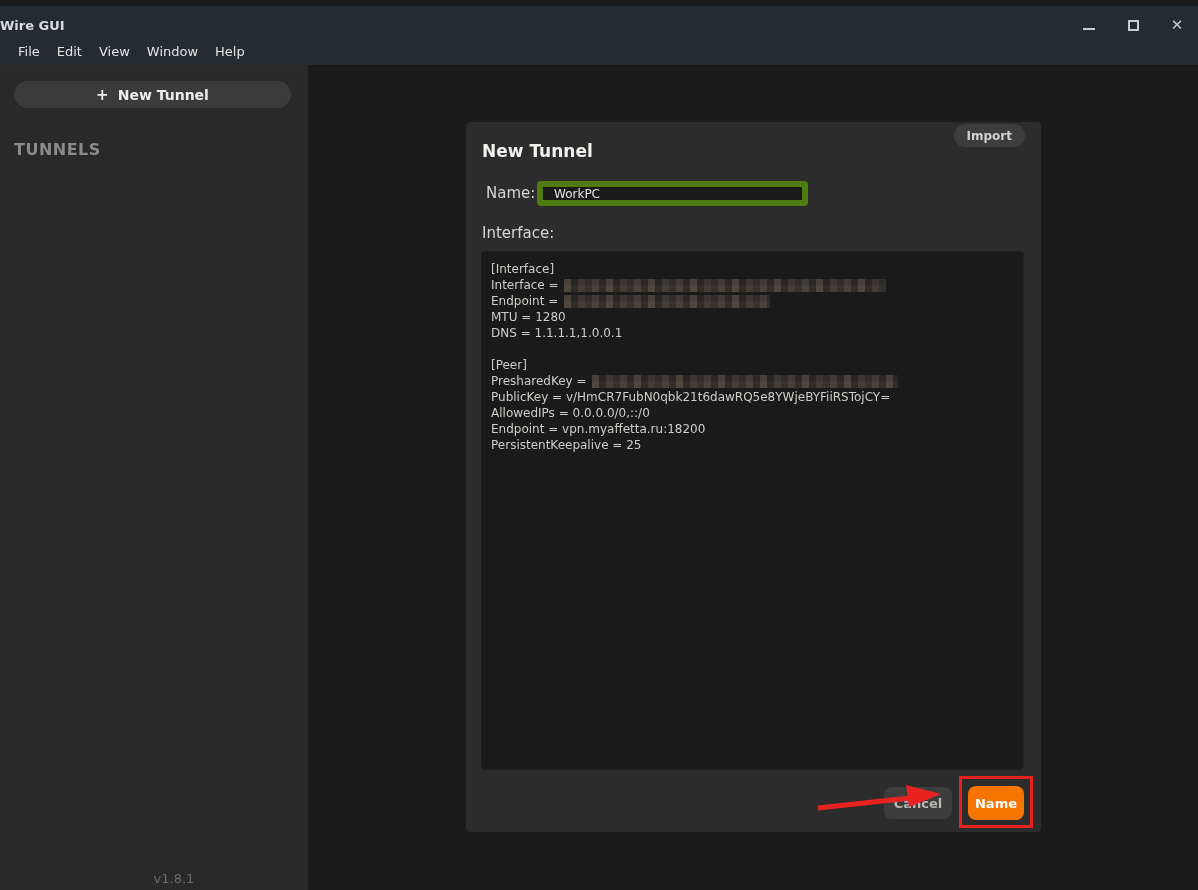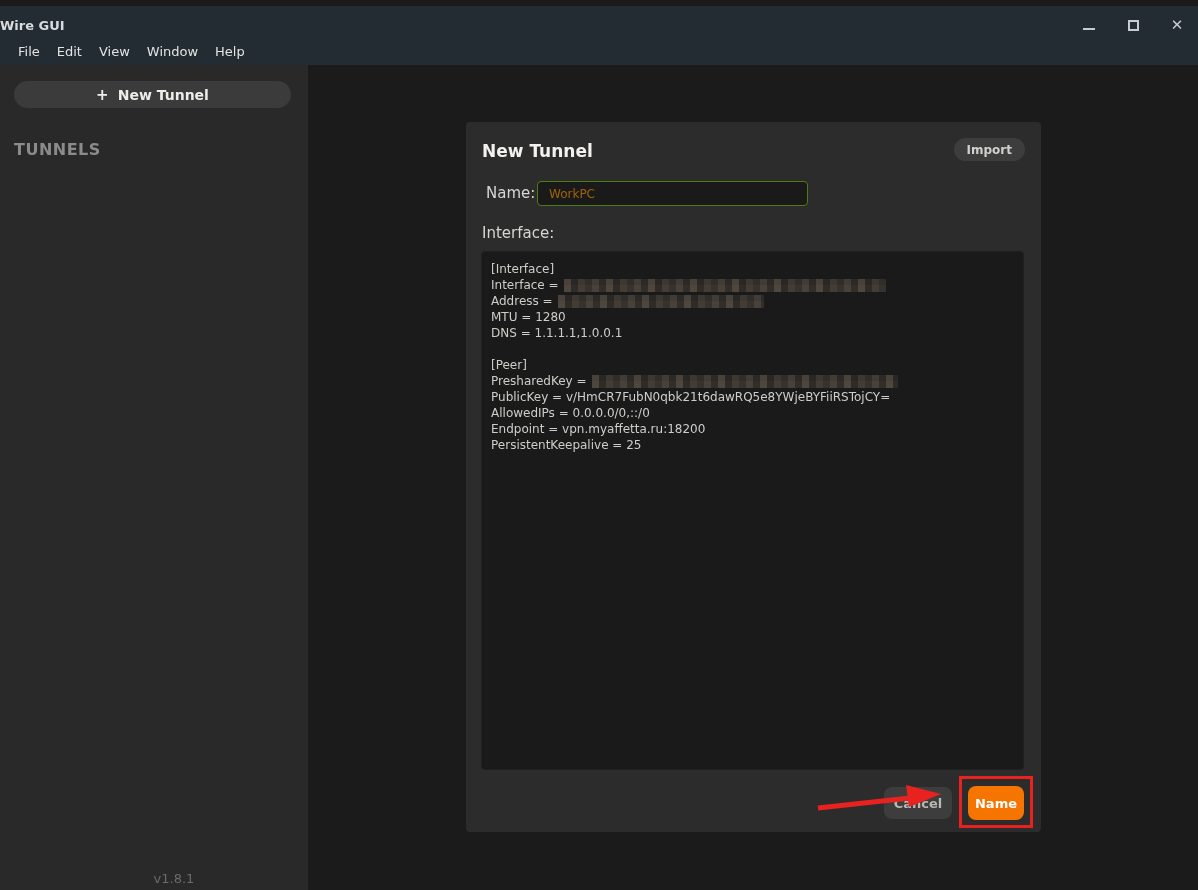--- a/index.html
+++ b/index.html
@@ -65,32 +65,32 @@
   }
   .dialog {
     position: absolute; left: 466px; top: 122px; width: 575px; height: 710px;
     background: #2c2c2c; border-radius: 4px;
   }
   .dialog-title {
     position: absolute; left: 16px; top: 19px;
     font-size: 17px; font-weight: bold; color: #f3f1ee;
   }
   .import-btn {
-    position: absolute; right: 16px; top: 16px; height: 23px; padding: 0 13px;
+    position: absolute; right: 16px; top: 2px; height: 23px; padding: 0 13px;
     background: #3d3d3d; border: none; border-radius: 12px;
     color: #d2d0cc; font-size: 12px; font-weight: bold; font-family: inherit;
     cursor: pointer;
   }
   .name-label {
     position: absolute; left: 20px; top: 62px; font-size: 15px; color: #d8d6d2;
   }
   .name-input {
     position: absolute; left: 71px; top: 59px; width: 271px; height: 25px;
-    background: #1a1a1a; border: 1px solid #4d7c0f; border-radius: 4px;
-    color: #a16207; font-size: 12px; font-family: inherit;
+    background: #1a1a1a; border: 6px solid #4d7c0f; border-radius: 4px;
+    color: #e5e5e5; font-size: 12px; font-family: inherit;
     padding: 0 11px; outline: none;
   }
   .interface-label {
     position: absolute; left: 16px; top: 102px; font-size: 15px; color: #d8d6d2;
   }
   .config-editor {
     position: absolute; left: 15px; top: 129px; width: 543px; height: 519px;
     background: #1a1a1a; border: 1px solid #202020; border-radius: 4px;
     padding: 9px 9px; overflow: hidden; cursor: text;
   }
@@ -173,21 +173,21 @@
   <button class="import-btn">Import</button>
 
   <label class="name-label">Name:</label>
   <input class="name-input" type="text" value="WorkPC" style="">
 
   <div class="interface-label">Interface:</div>
 
   <div class="config-editor">
       <div class="cfg-line"><span>[Interface]</span></div>
       <div class="cfg-line"><span>Interface = </span><span class="redacted" style="width: 322px;"></span></div>
-      <div class="cfg-line"><span>Address = </span><span class="redacted" style="width: 206px;"></span></div>
+      <div class="cfg-line"><span>Endpoint = </span><span class="redacted" style="width: 206px;"></span></div>
       <div class="cfg-line"><span>MTU = 1280</span></div>
       <div class="cfg-line"><span>DNS = 1.1.1.1,1.0.0.1</span></div>
       <div class="cfg-line"><span>&nbsp;</span></div>
       <div class="cfg-line"><span>[Peer]</span></div>
       <div class="cfg-line"><span>PresharedKey = </span><span class="redacted" style="width: 306px;"></span></div>
       <div class="cfg-line"><span>PublicKey = v/HmCR7FubN0qbk21t6dawRQ5e8YWjeBYFiiRSTojCY=</span></div>
       <div class="cfg-line"><span>AllowedIPs = 0.0.0.0/0,::/0</span></div>
       <div class="cfg-line"><span>Endpoint = vpn.myaffetta.ru:18200</span></div>
       <div class="cfg-line"><span>PersistentKeepalive = 25</span></div>
     </div>

